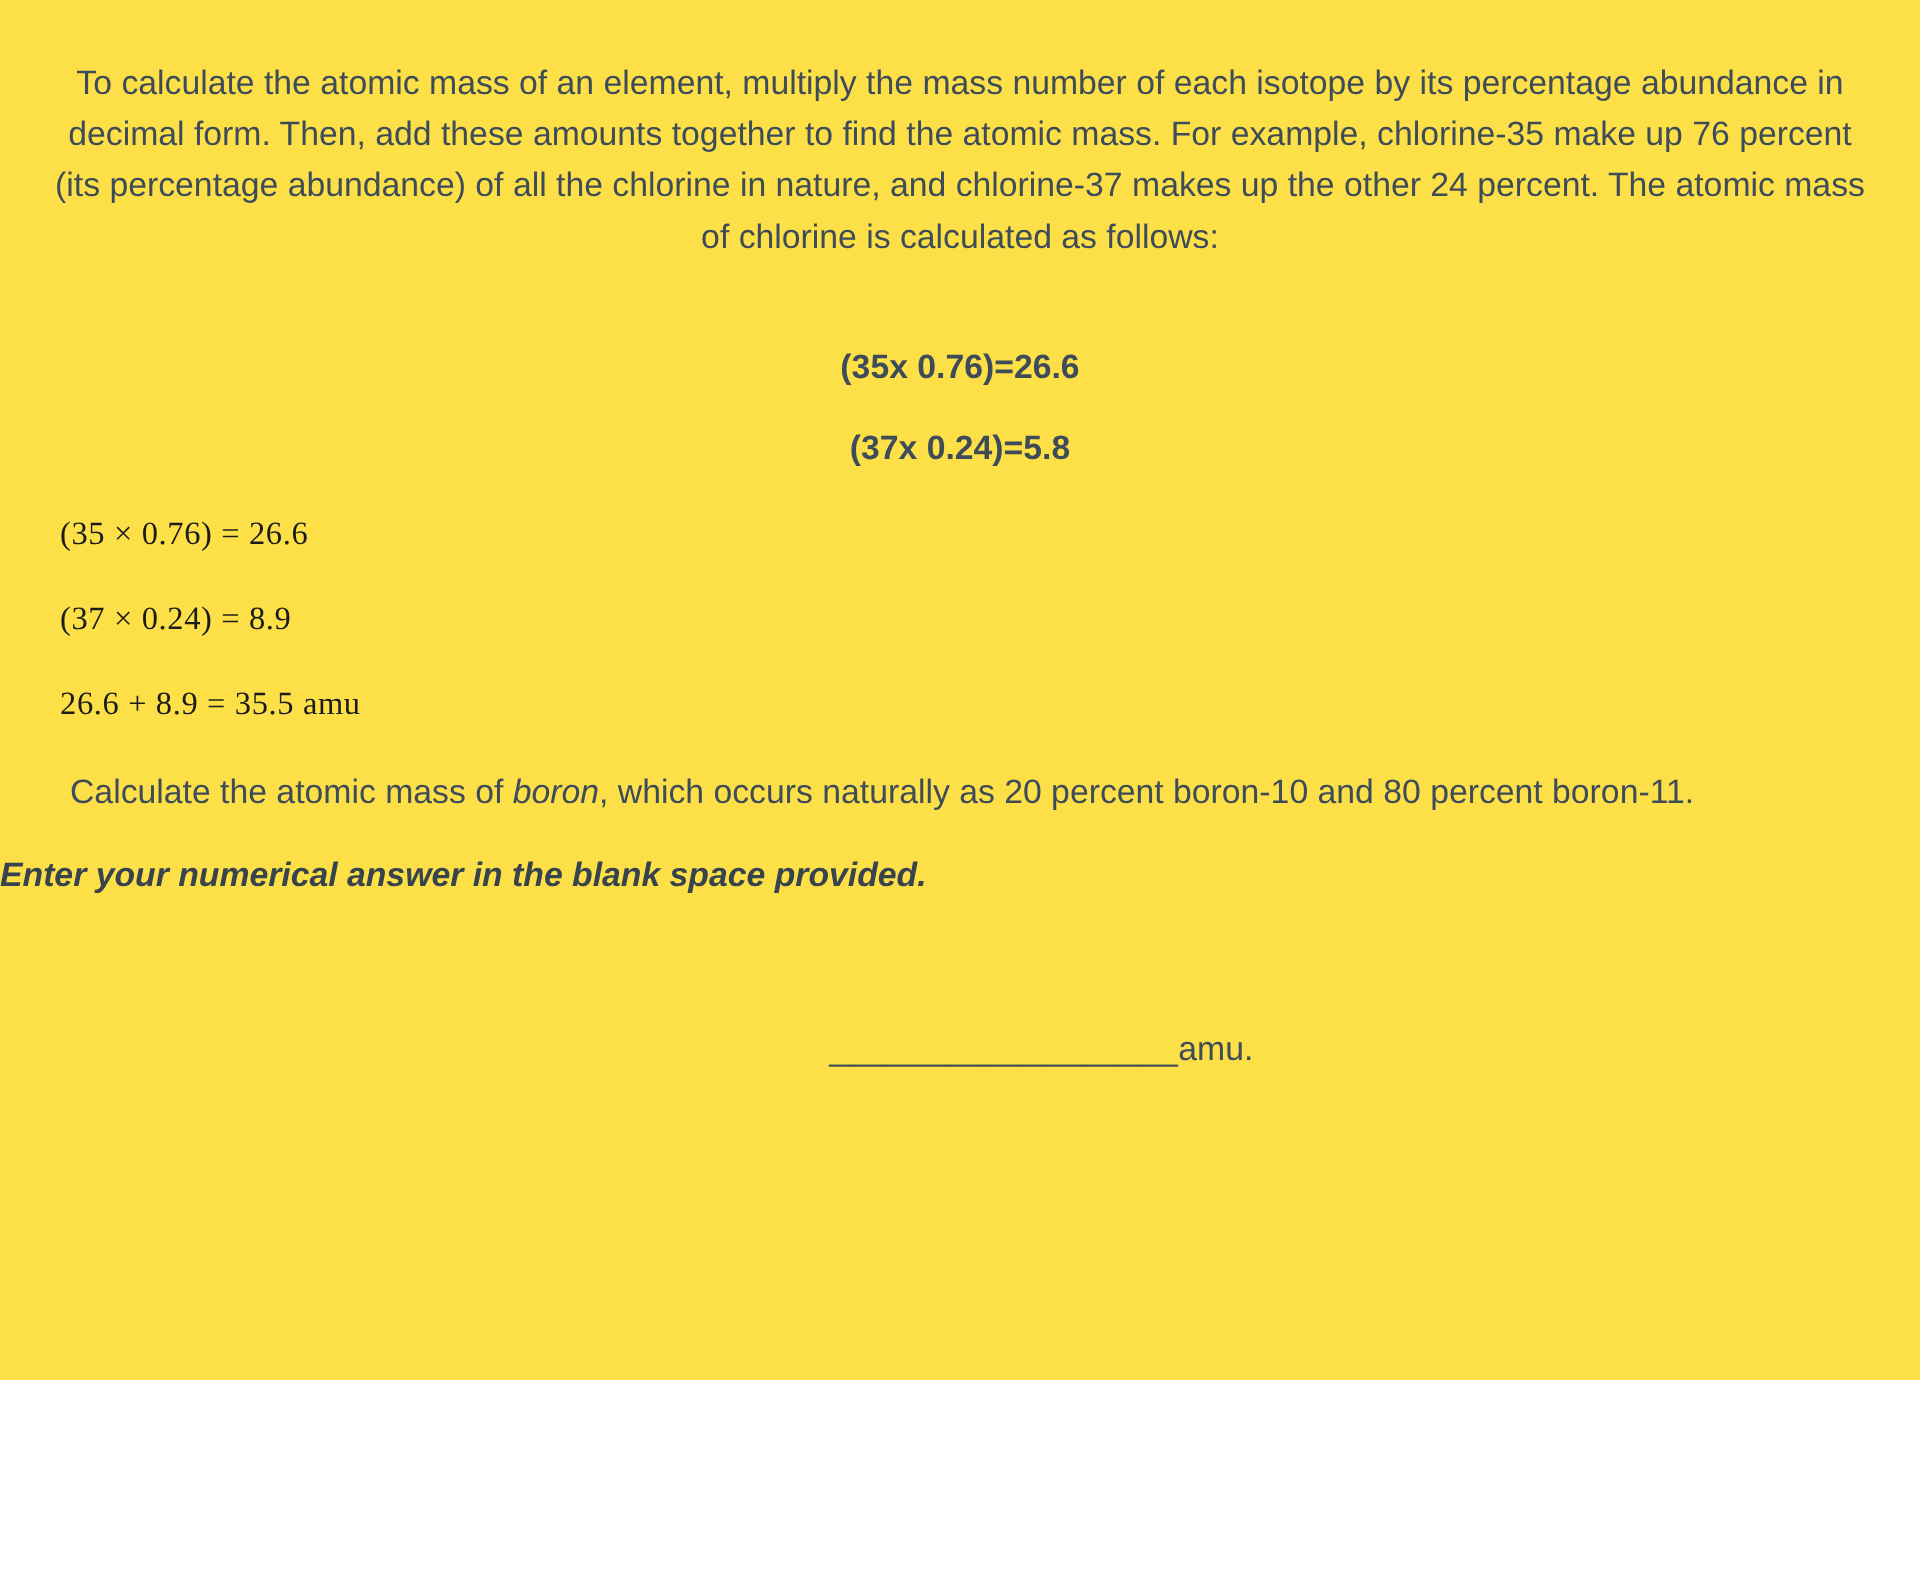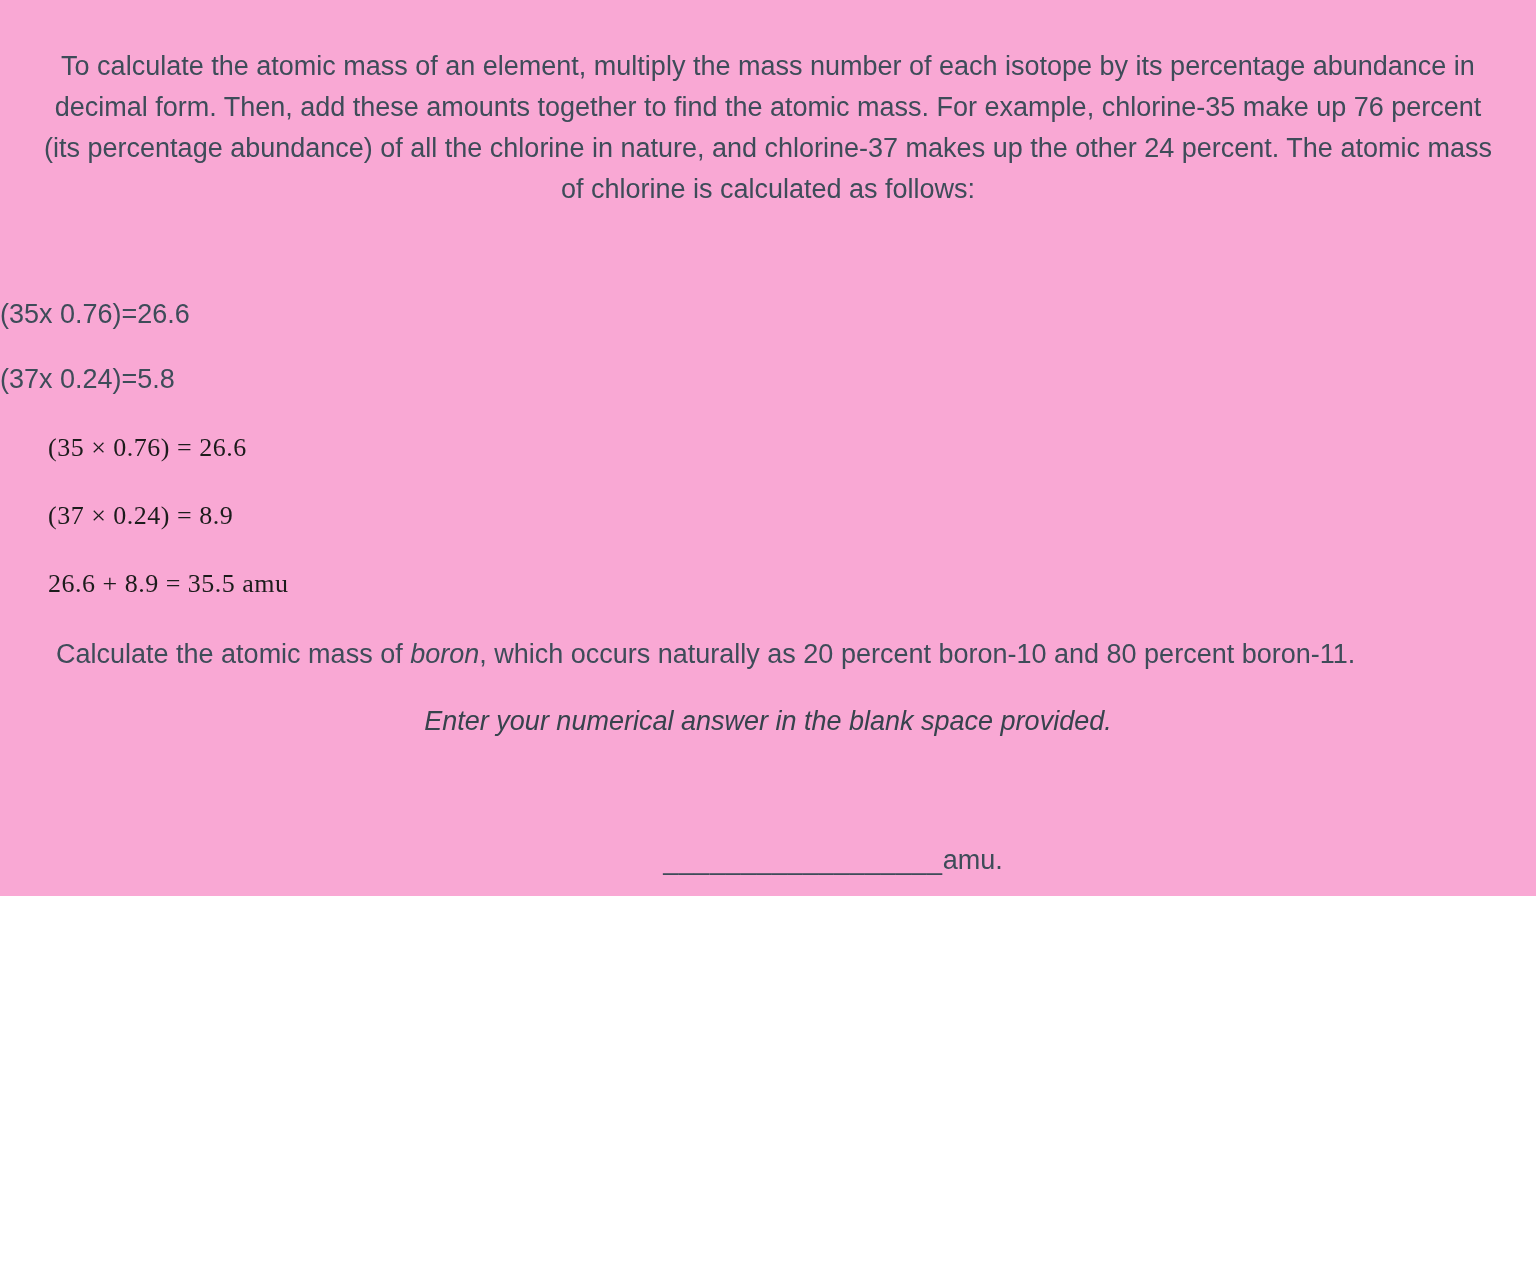--- a/index.html
+++ b/index.html
@@ -1,36 +1,37 @@
 <!DOCTYPE html>
 <html><head>
 <meta charset="utf-8">
 <style>
   * { margin: 0; padding: 0; box-sizing: border-box; }
   html, body { background: #ffffff; }
   .page {
     position: relative;
     width: 1536px;
-    height: 896px;
+    height: 1104px;
     margin: 0 auto;
-    background: #f9a8d4;
+    background: #fde047;
     font-family: "Liberation Sans", sans-serif;
     color: #3e4c59;
     overflow: hidden;
   }
   .intro {
     padding-top: 46px;
     margin: 0 40px;
     text-align: center;
     font-size: 27px;
     line-height: 41px;
   }
   .plain-eqs {
-    margin-top: 89px;
-    text-align: left;
+    margin-top: 68px;
+    text-align: center;
+    font-weight: bold;
   }
   .plain-eq {
     font-size: 27px;
     line-height: 31px;
     margin-bottom: 34px;
   }
   .math-block {
     margin-top: 16px;
     margin-left: 48px;
     text-align: left;
@@ -45,24 +46,24 @@
   }
   .question {
     margin: 16px 56px 0 56px;
     text-align: left;
     font-size: 27px;
     line-height: 42px;
   }
   .question .em { font-style: italic; }
   .instruction {
     margin-top: 30px;
-    text-align: center;
+    text-align: left;
     font-size: 27px;
     line-height: 32px;
-    font-weight: normal;
+    font-weight: bold;
     font-style: italic;
     color: #37434d;
   }
   .answer-line {
     margin-top: 106px;
     text-align: center;
     font-size: 27px;
     line-height: 34px;
     transform: translateX(65px);
   }

